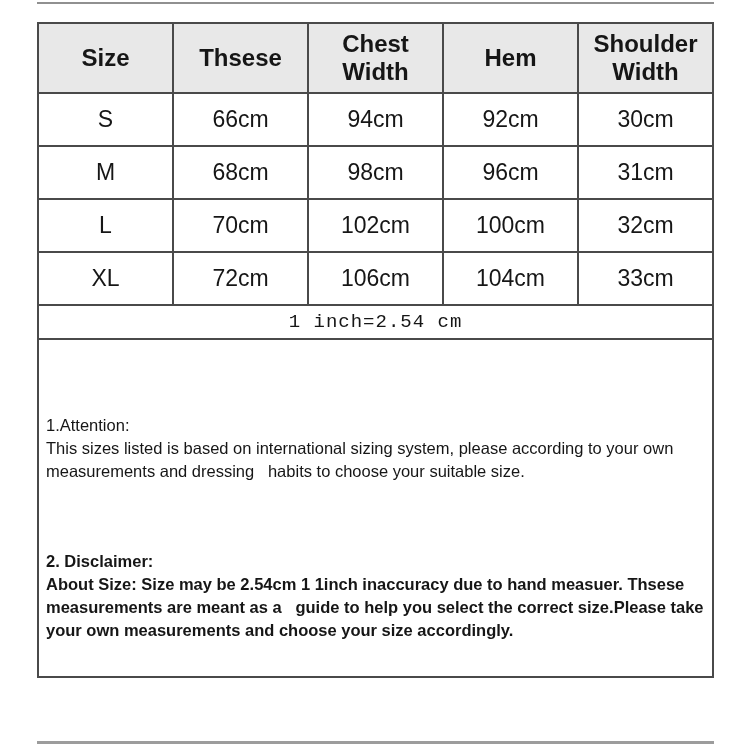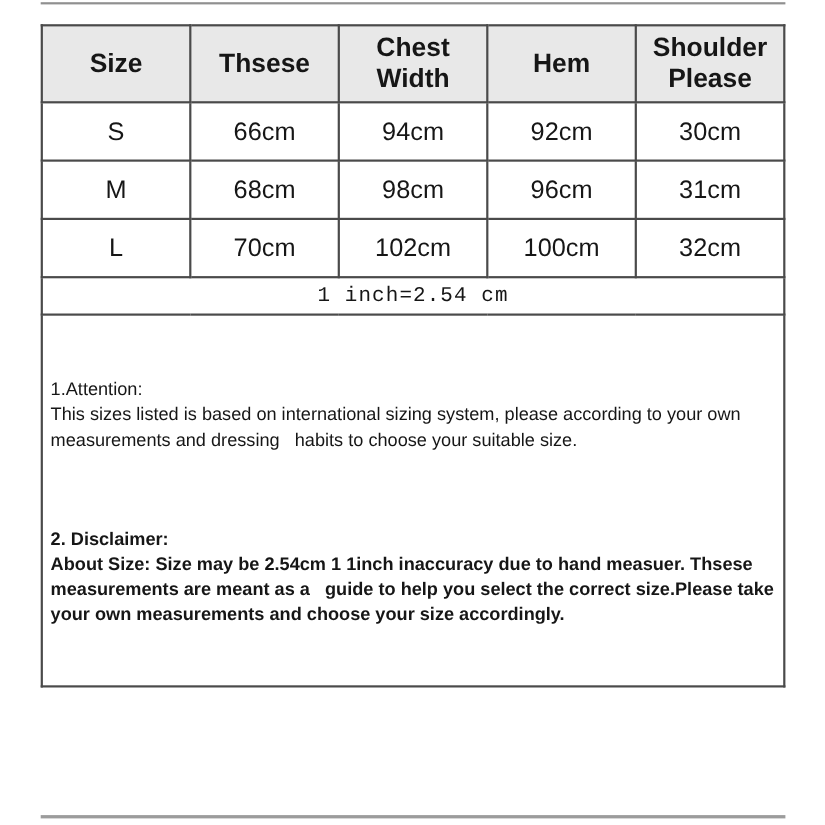--- a/index.html
+++ b/index.html
@@ -49,21 +49,21 @@
     font-size: 19px;
     letter-spacing: 1px;
   }
 
   .notes {
     box-sizing: border-box;
     width: 677px;
     height: 338px;
     border: 2px solid #4a4a4a;
     border-top: none;
-    padding: 10px 6px 0 7px;
+    padding: 28px 6px 0 7px;
     font-size: 16.5px;
     line-height: 23px;
     white-space: pre-wrap;
     overflow: hidden;
   }
   .note-section { margin: 0 0 21px 0; }
   .note-section:last-child { margin-bottom: 0; font-weight: bold; }
 </style>
 </head>
 <body>
@@ -76,21 +76,21 @@
 
     <table class="size-table">
       <thead>
         <tr>
           <th>Size</th>
           <th>Thsese</th>
           <th>Chest
 Width</th>
           <th>Hem</th>
           <th>Shoulder
-Please</th>
+Width</th>
         </tr>
       </thead>
       <tbody id="size-rows">
           <tr class="data-row">
             <td>S</td>
             <td>66cm</td>
             <td>94cm</td>
             <td>92cm</td>
             <td>30cm</td>
           </tr>
@@ -100,20 +100,27 @@
             <td>98cm</td>
             <td>96cm</td>
             <td>31cm</td>
           </tr>
           <tr class="data-row">
             <td>L</td>
             <td>70cm</td>
             <td>102cm</td>
             <td>100cm</td>
             <td>32cm</td>
+          </tr>
+          <tr class="data-row">
+            <td>XL</td>
+            <td>72cm</td>
+            <td>106cm</td>
+            <td>104cm</td>
+            <td>33cm</td>
           </tr>
         </tbody>
       <tbody>
         <tr class="unit-row">
           <td colspan="5">1 inch=2.54 cm</td>
         </tr>
       </tbody>
     </table>
 
     <div class="notes">

